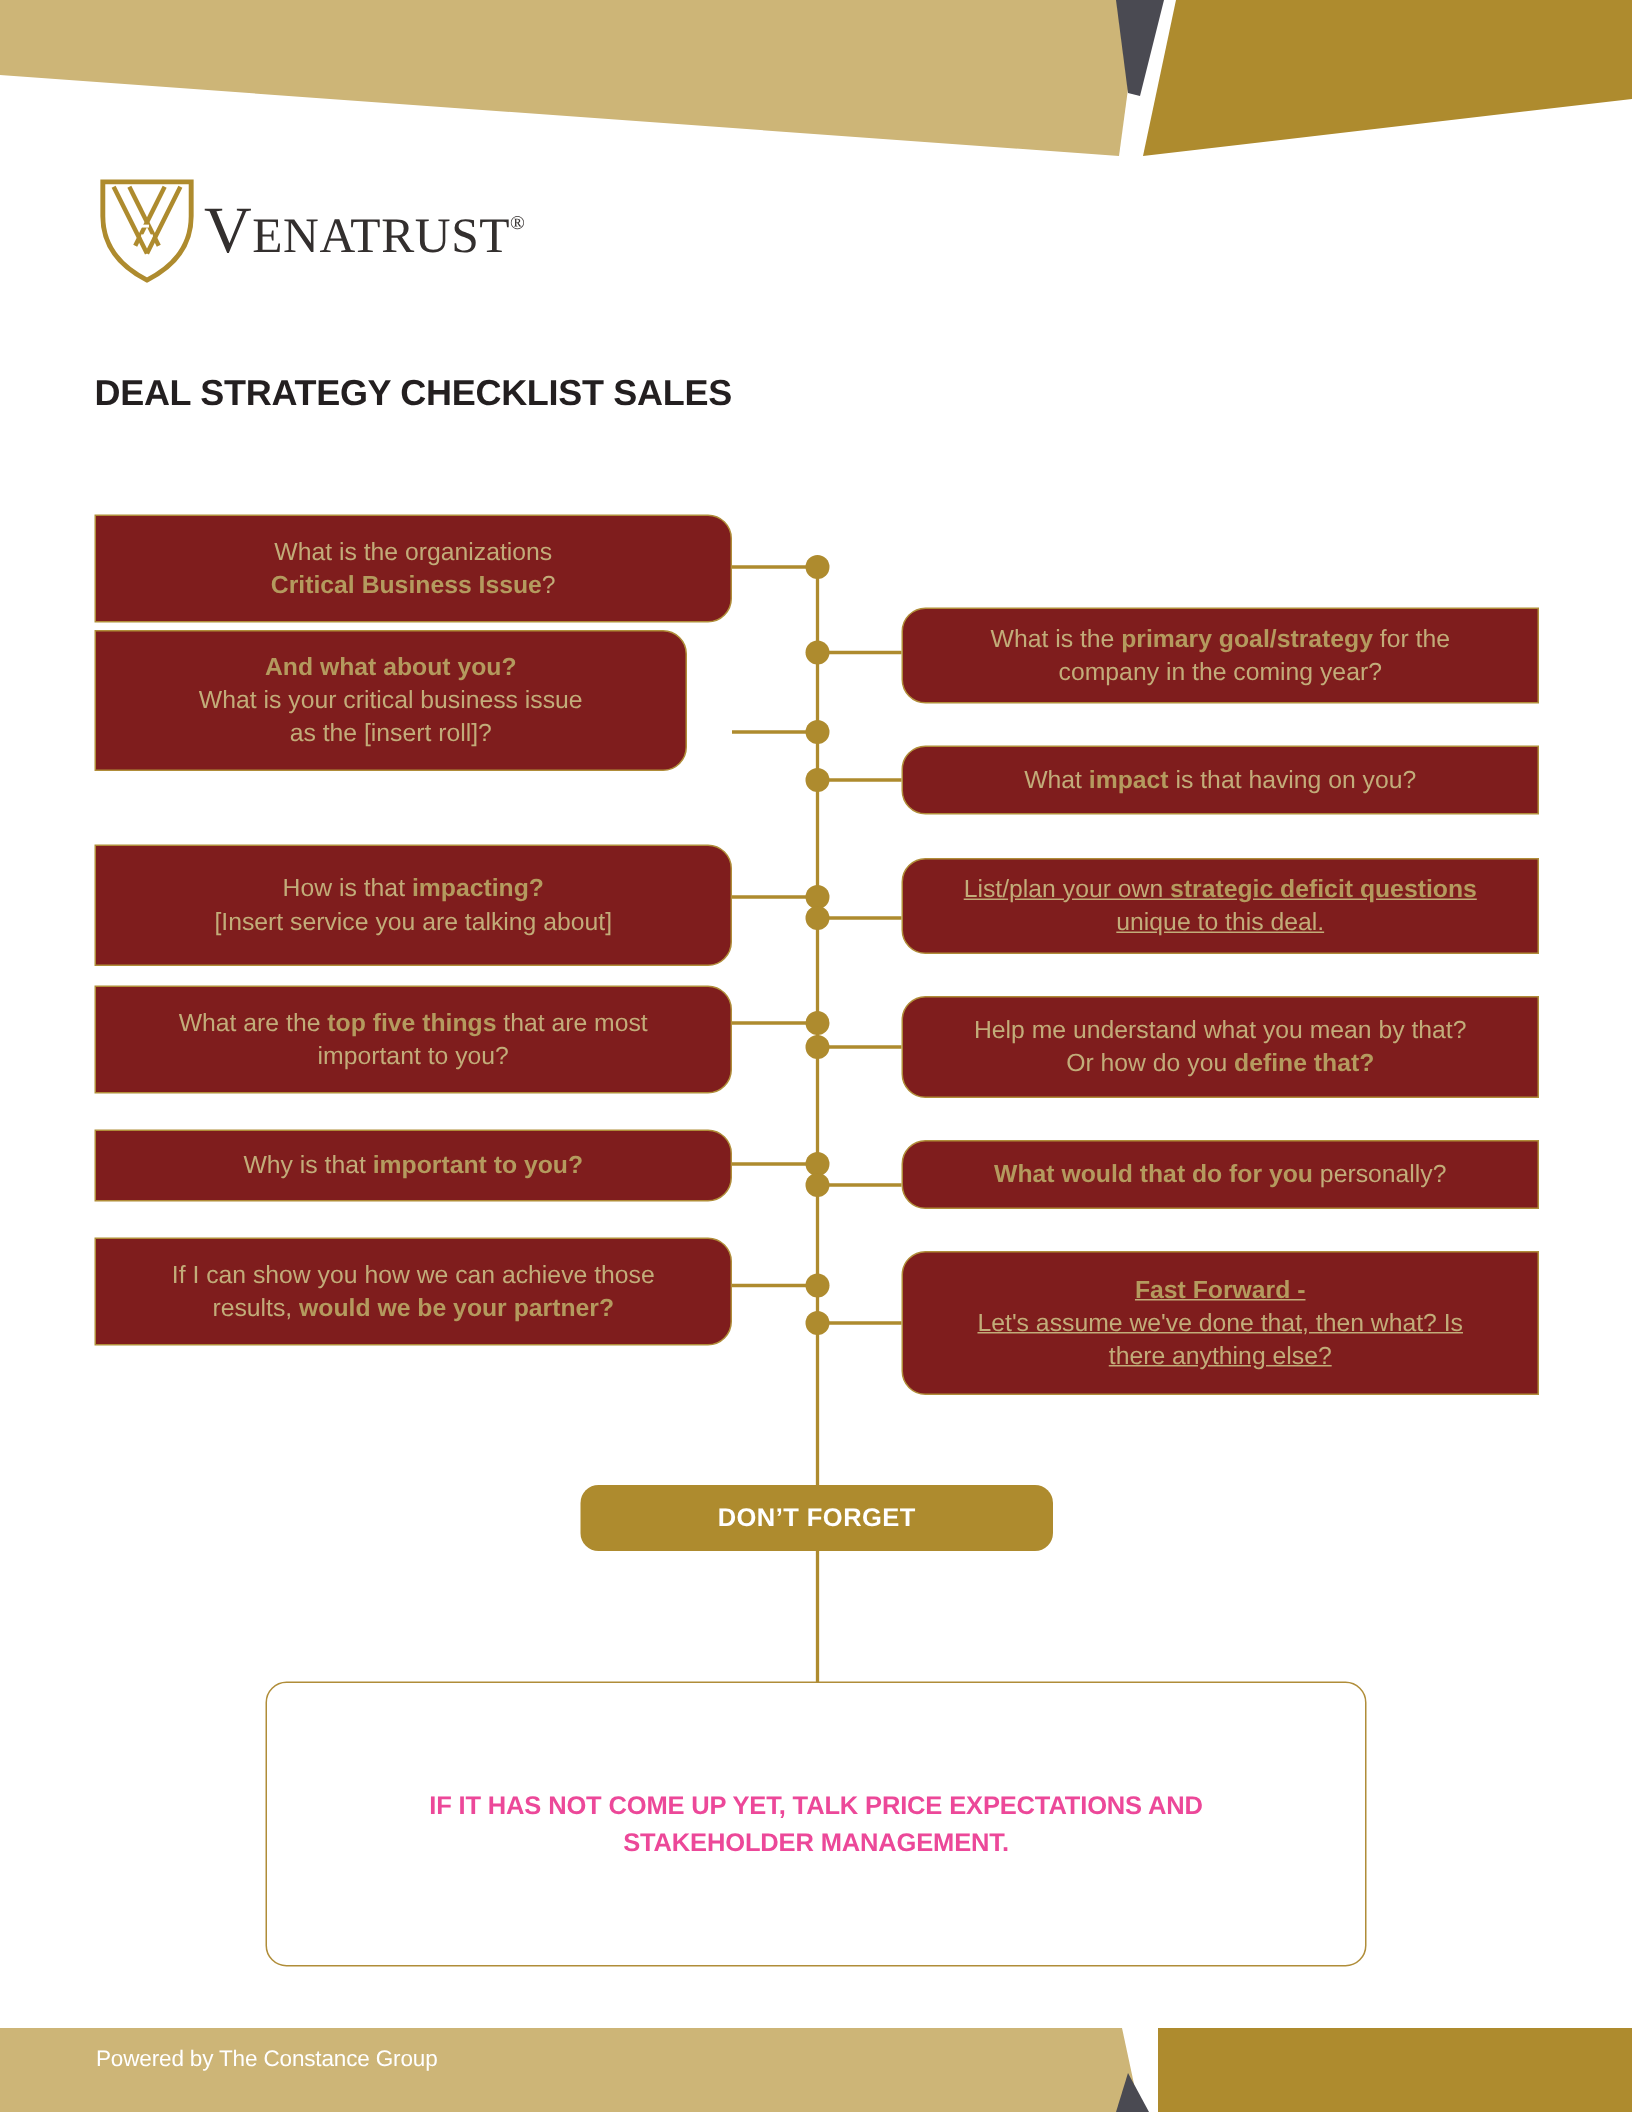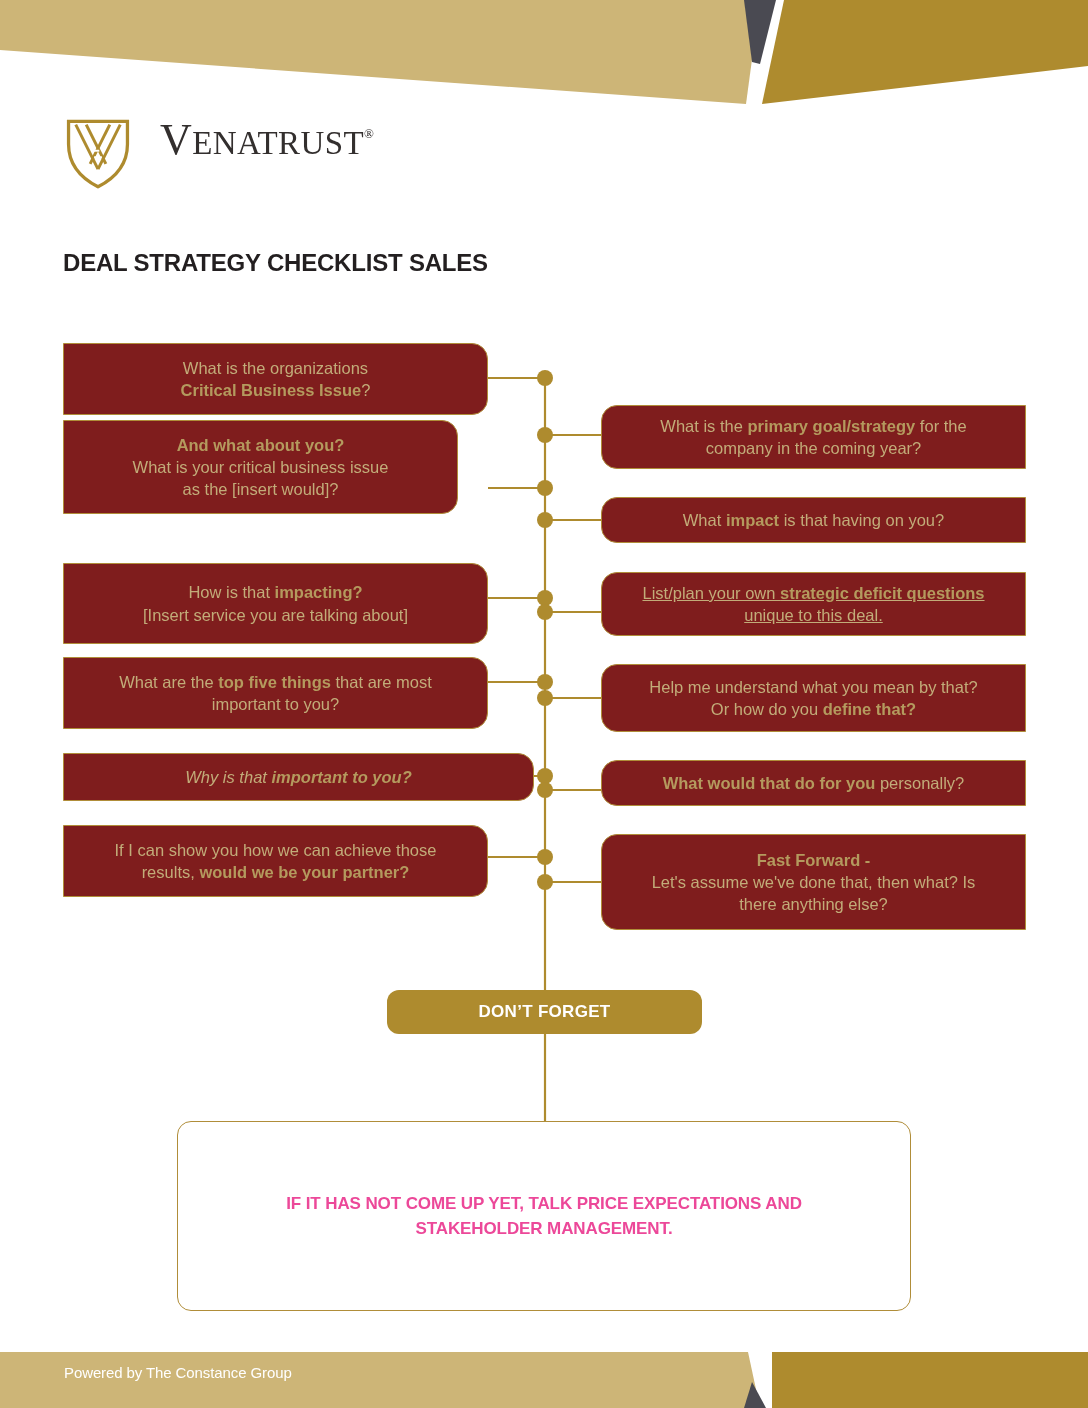--- a/index.html
+++ b/index.html
@@ -24,22 +24,22 @@
     height: 120px;
     z-index: 1;
   }
 
   
   .logo-block {
     position: absolute;
     top: 118px;
     left: 62px;
     display: flex;
-    align-items: flex-start;
-    gap: 26px;
+    align-items: center;
+    gap: 2px;
     z-index: 3;
   }
   .logo-mark { width: 72px; height: 72px; display: block; }
   .logo-word {
     font-family: "Liberation Serif", serif;
     font-size: 44px;
     letter-spacing: 0.4px;
     color: #332f2e;
     line-height: 1;
     position: relative;
@@ -216,32 +216,32 @@
       <circle cx="545" cy="857" r="8"></circle>
       <circle cx="545" cy="882" r="8"></circle>
     </g>
   </svg>
 
   <div class="node left" style="left:63px; top:343px; width:425px; height:72px;">
     <div><span>What is the organizations</span><br><b>Critical Business Issue</b><span>?</span></div>
   </div>
 
   <div class="node left" style="left:63px; top:420px; width:395px; height:94px;">
-    <div><b>And what about you?</b><br><span>What is your critical business issue</span><br><span>as the [insert would]?</span></div>
+    <div><b>And what about you?</b><br><span>What is your critical business issue</span><br><span>as the [insert roll]?</span></div>
   </div>
 
   <div class="node left" style="left:63px; top:563px; width:425px; height:81px;">
     <div><span>How is that </span><b>impacting?</b><br><span>[Insert service you are talking about]</span></div>
   </div>
 
   <div class="node left" style="left:63px; top:657px; width:425px; height:72px;">
     <div><span>What are the </span><b>top five things</b><span> that are most</span><br><span>important to you?</span></div>
   </div>
 
-  <div class="node left" style="left:63px; top:753px; width:471px; height:48px;font-style:italic;">
+  <div class="node left" style="left:63px; top:753px; width:425px; height:48px;">
     <div><span>Why is that </span><b>important to you?</b></div>
   </div>
 
   <div class="node left" style="left:63px; top:825px; width:425px; height:72px;">
     <div><span>If I can show you how we can achieve those</span><br><span>results, </span><b>would we be your partner?</b></div>
   </div>
 
   <div class="node right" style="left:601px; top:405px; width:425px; height:64px;">
     <div><span>What is the </span><b>primary goal/strategy</b><span> for the</span><br><span>company in the coming year?</span></div>
   </div>
@@ -255,21 +255,21 @@
   </div>
 
   <div class="node right" style="left:601px; top:664px; width:425px; height:68px;">
     <div><span>Help me understand what you mean by that?</span><br><span>Or how do you </span><b>define that?</b></div>
   </div>
 
   <div class="node right" style="left:601px; top:760px; width:425px; height:46px;">
     <div><b>What would that do for you</b><span> personally?</span></div>
   </div>
 
-  <div class="node right" style="left:601px; top:834px; width:425px; height:96px;">
+  <div class="node right" style="left:601px; top:834px; width:425px; height:96px;text-decoration:underline;">
     <div><b>Fast Forward -</b><br><span>Let's assume we've done that, then what? Is</span><br><span>there anything else?</span></div>
   </div>
 
   <div class="banner" style="left:387px; top:990px; width:315px; height:44px;">
     <span>DON’T FORGET</span>
   </div>
 
   <div class="final-box" style="left:177px; top:1121px; width:734px; height:190px;">
     <div>
       <span>IF IT HAS NOT COME UP YET, TALK PRICE EXPECTATIONS AND</span><br>

